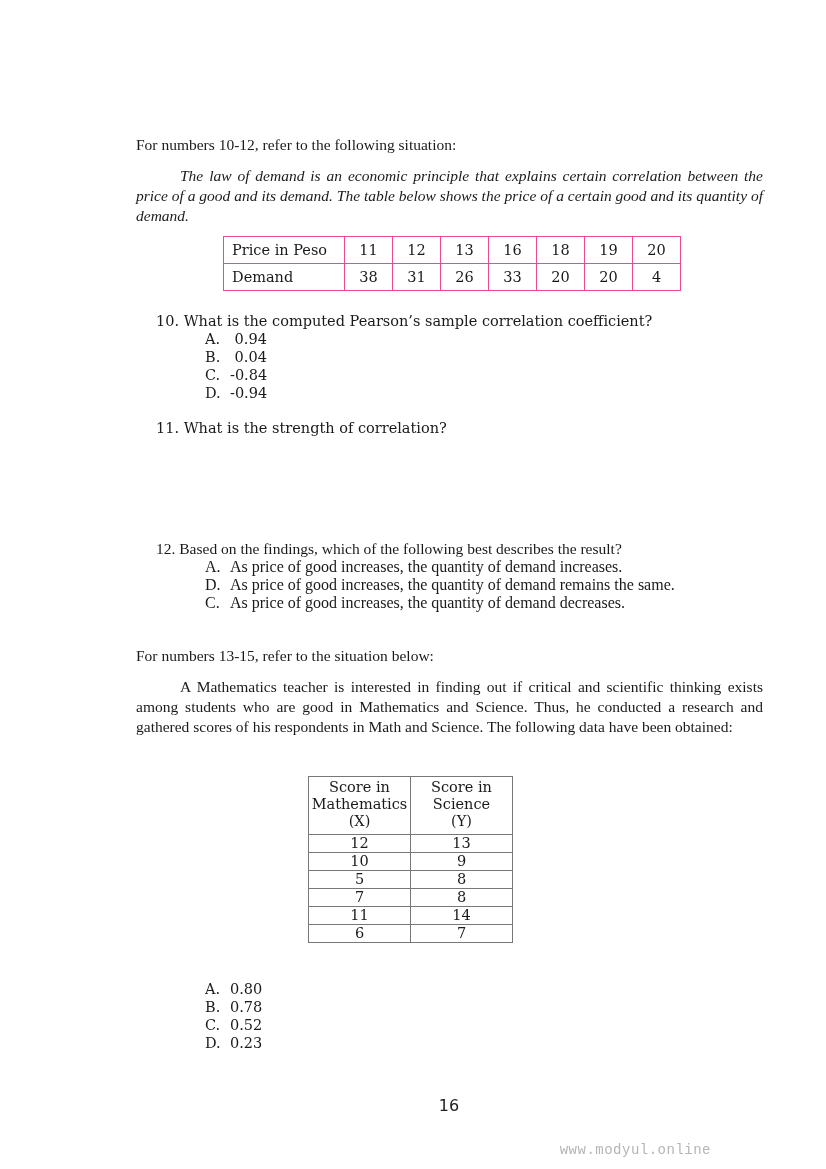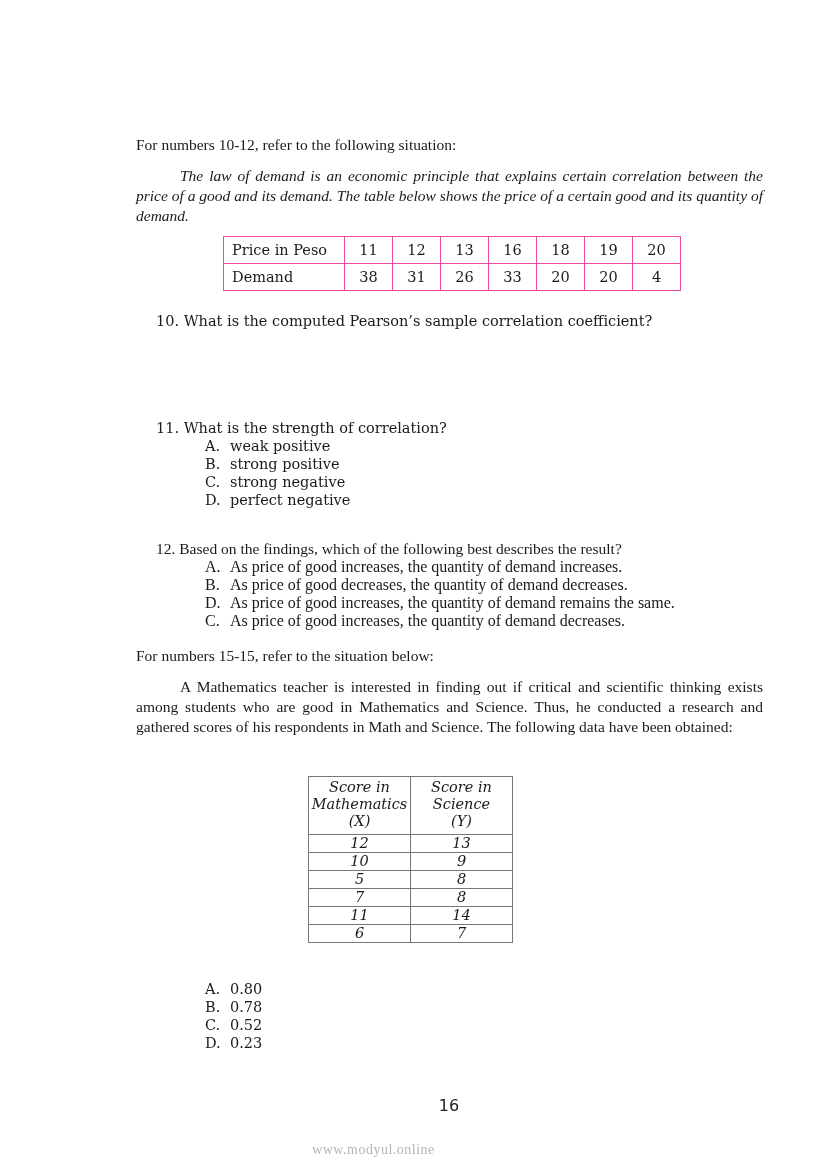--- a/index.html
+++ b/index.html
@@ -13,25 +13,25 @@
     .q { position: absolute; left: 120px; font-size: 14.5px; line-height: 18px; white-space: nowrap; }
     .opts { position: absolute; left: 169px; font-size: 14.5px; line-height: 18px; white-space: nowrap; }
     .opt { display: block; height: 18px; }
     .opt .lt { display: inline-block; width: 25px; }
     .opts.serifopts { font-size: 16px; }
     table { border-collapse: collapse; position: absolute; }
     .t1 { left: 187px; top: 220px; font-size: 14.5px; }
     .t1 td { border: 1px solid #ec4899; height: 26px; padding: 0; text-align: center; width: 47px; }
     .t1 td.hd { width: 112px; text-align: left; padding-left: 8px; }
     .t2 { left: 272px; top: 760px; font-size: 14.5px; }
-    .t2 td, .t2 th { border: 1px solid #777; padding: 0; text-align: center; font-weight: normal; line-height: 17px; font-style: italic; }
+    .t2 td, .t2 th { border: 1px solid #777; padding: 0; text-align: center; font-weight: normal; line-height: 17px; }
     .t2 th { width: 101px; height: 55px; vertical-align: top; padding-top: 2px; }
     .t2 td { height: 17px; }
     .pagenum { position: absolute; left: 0; width: 826px; top: 1080px; text-align: center; font-family: "DejaVu Sans", sans-serif; font-size: 16px; color: #222; }
-    .watermark { position: absolute; left: 0; width: 675px; top: 1126px; text-align: center; font-family: Liberation Serif, serif; font-size: 14px; color: #b5b5b5; letter-spacing: 0.5px; }
+    .watermark { position: absolute; left: 0; width: 675px; top: 1126px; text-align: right; font-family: Liberation Mono, monospace; font-size: 14px; color: #b5b5b5; letter-spacing: 0.5px; }
   </style>
 </head>
 <body>
 
 <div class="page">
 
   <div class="line serif" style="left:100px; top:120px;">For numbers 10-12, refer to the following situation:</div>
 
   <div class="just serif" style="top:150px;font-style:italic;"><span class="indent"></span><span>The law of demand is an economic principle that explains certain correlation between the price of a good and its demand. The table below shows the price of a certain good and its quantity of demand.</span></div>
 
@@ -57,44 +57,43 @@
       <td>20</td>
       <td>4</td>
     </tr>
   </tbody>
     </table>
 
   <div class="q bk" style="top:296px;text-align:center;">
     <span>10.</span>
     <span>What is the computed Pearson’s sample correlation coefficient?</span>
   </div>
+  <div class="opts bk" style="top:314px;">
+    <span class="opt"><span class="lt">A.</span><span style="white-space:pre"> 0.94</span></span>
+    <span class="opt"><span class="lt">B.</span><span style="white-space:pre"> 0.04</span></span>
+    <span class="opt"><span class="lt">C.</span><span>-0.84</span></span>
+    <span class="opt"><span class="lt">D.</span><span>-0.94</span></span>
+  </div>
 
   <div class="q bk" style="top:403px;">
     <span>11.</span>
     <span>What is the strength of correlation?</span>
-  </div>
-  <div class="opts bk" style="top:421px;">
-    <span class="opt"><span class="lt">A.</span><span>weak positive</span></span>
-    <span class="opt"><span class="lt">B.</span><span>strong positive</span></span>
-    <span class="opt"><span class="lt">C.</span><span>strong negative</span></span>
-    <span class="opt"><span class="lt">D.</span><span>perfect negative</span></span>
   </div>
 
   <div class="q serif" style="top:524px; font-size:15.5px;">
     <span>12.</span>
     <span>Based on the findings, which of the following best describes the result?</span>
   </div>
   <div class="opts serif serifopts" style="top:542px;">
     <span class="opt"><span class="lt">A.</span><span>As price of good increases, the quantity of demand increases.</span></span>
-    <span class="opt"><span class="lt">B.</span><span>As price of good decreases, the quantity of demand decreases.</span></span>
     <span class="opt"><span class="lt">D.</span><span>As price of good increases, the quantity of demand remains the same.</span></span>
     <span class="opt"><span class="lt">C.</span><span>As price of good increases, the quantity of demand decreases.</span></span>
   </div>
 
-  <div class="line serif" style="left:100px; top:631px;">For numbers 15-15, refer to the situation below:</div>
+  <div class="line serif" style="left:100px; top:631px;">For numbers 13-15, refer to the situation below:</div>
 
   <div class="just serif" style="top:661px;"><span class="indent"></span><span>A Mathematics teacher is interested in finding out if critical and scientific thinking exists among students who are good in Mathematics and Science. Thus, he conducted a research and gathered scores of his respondents in Math and Science. The following data have been obtained:</span></div>
 
   <table class="t2 bk">
     <tbody>
         <tr>
       <th>
         <span>Score in</span><br>
         <span>Mathematics</span><br>
         <span>(X)</span>

